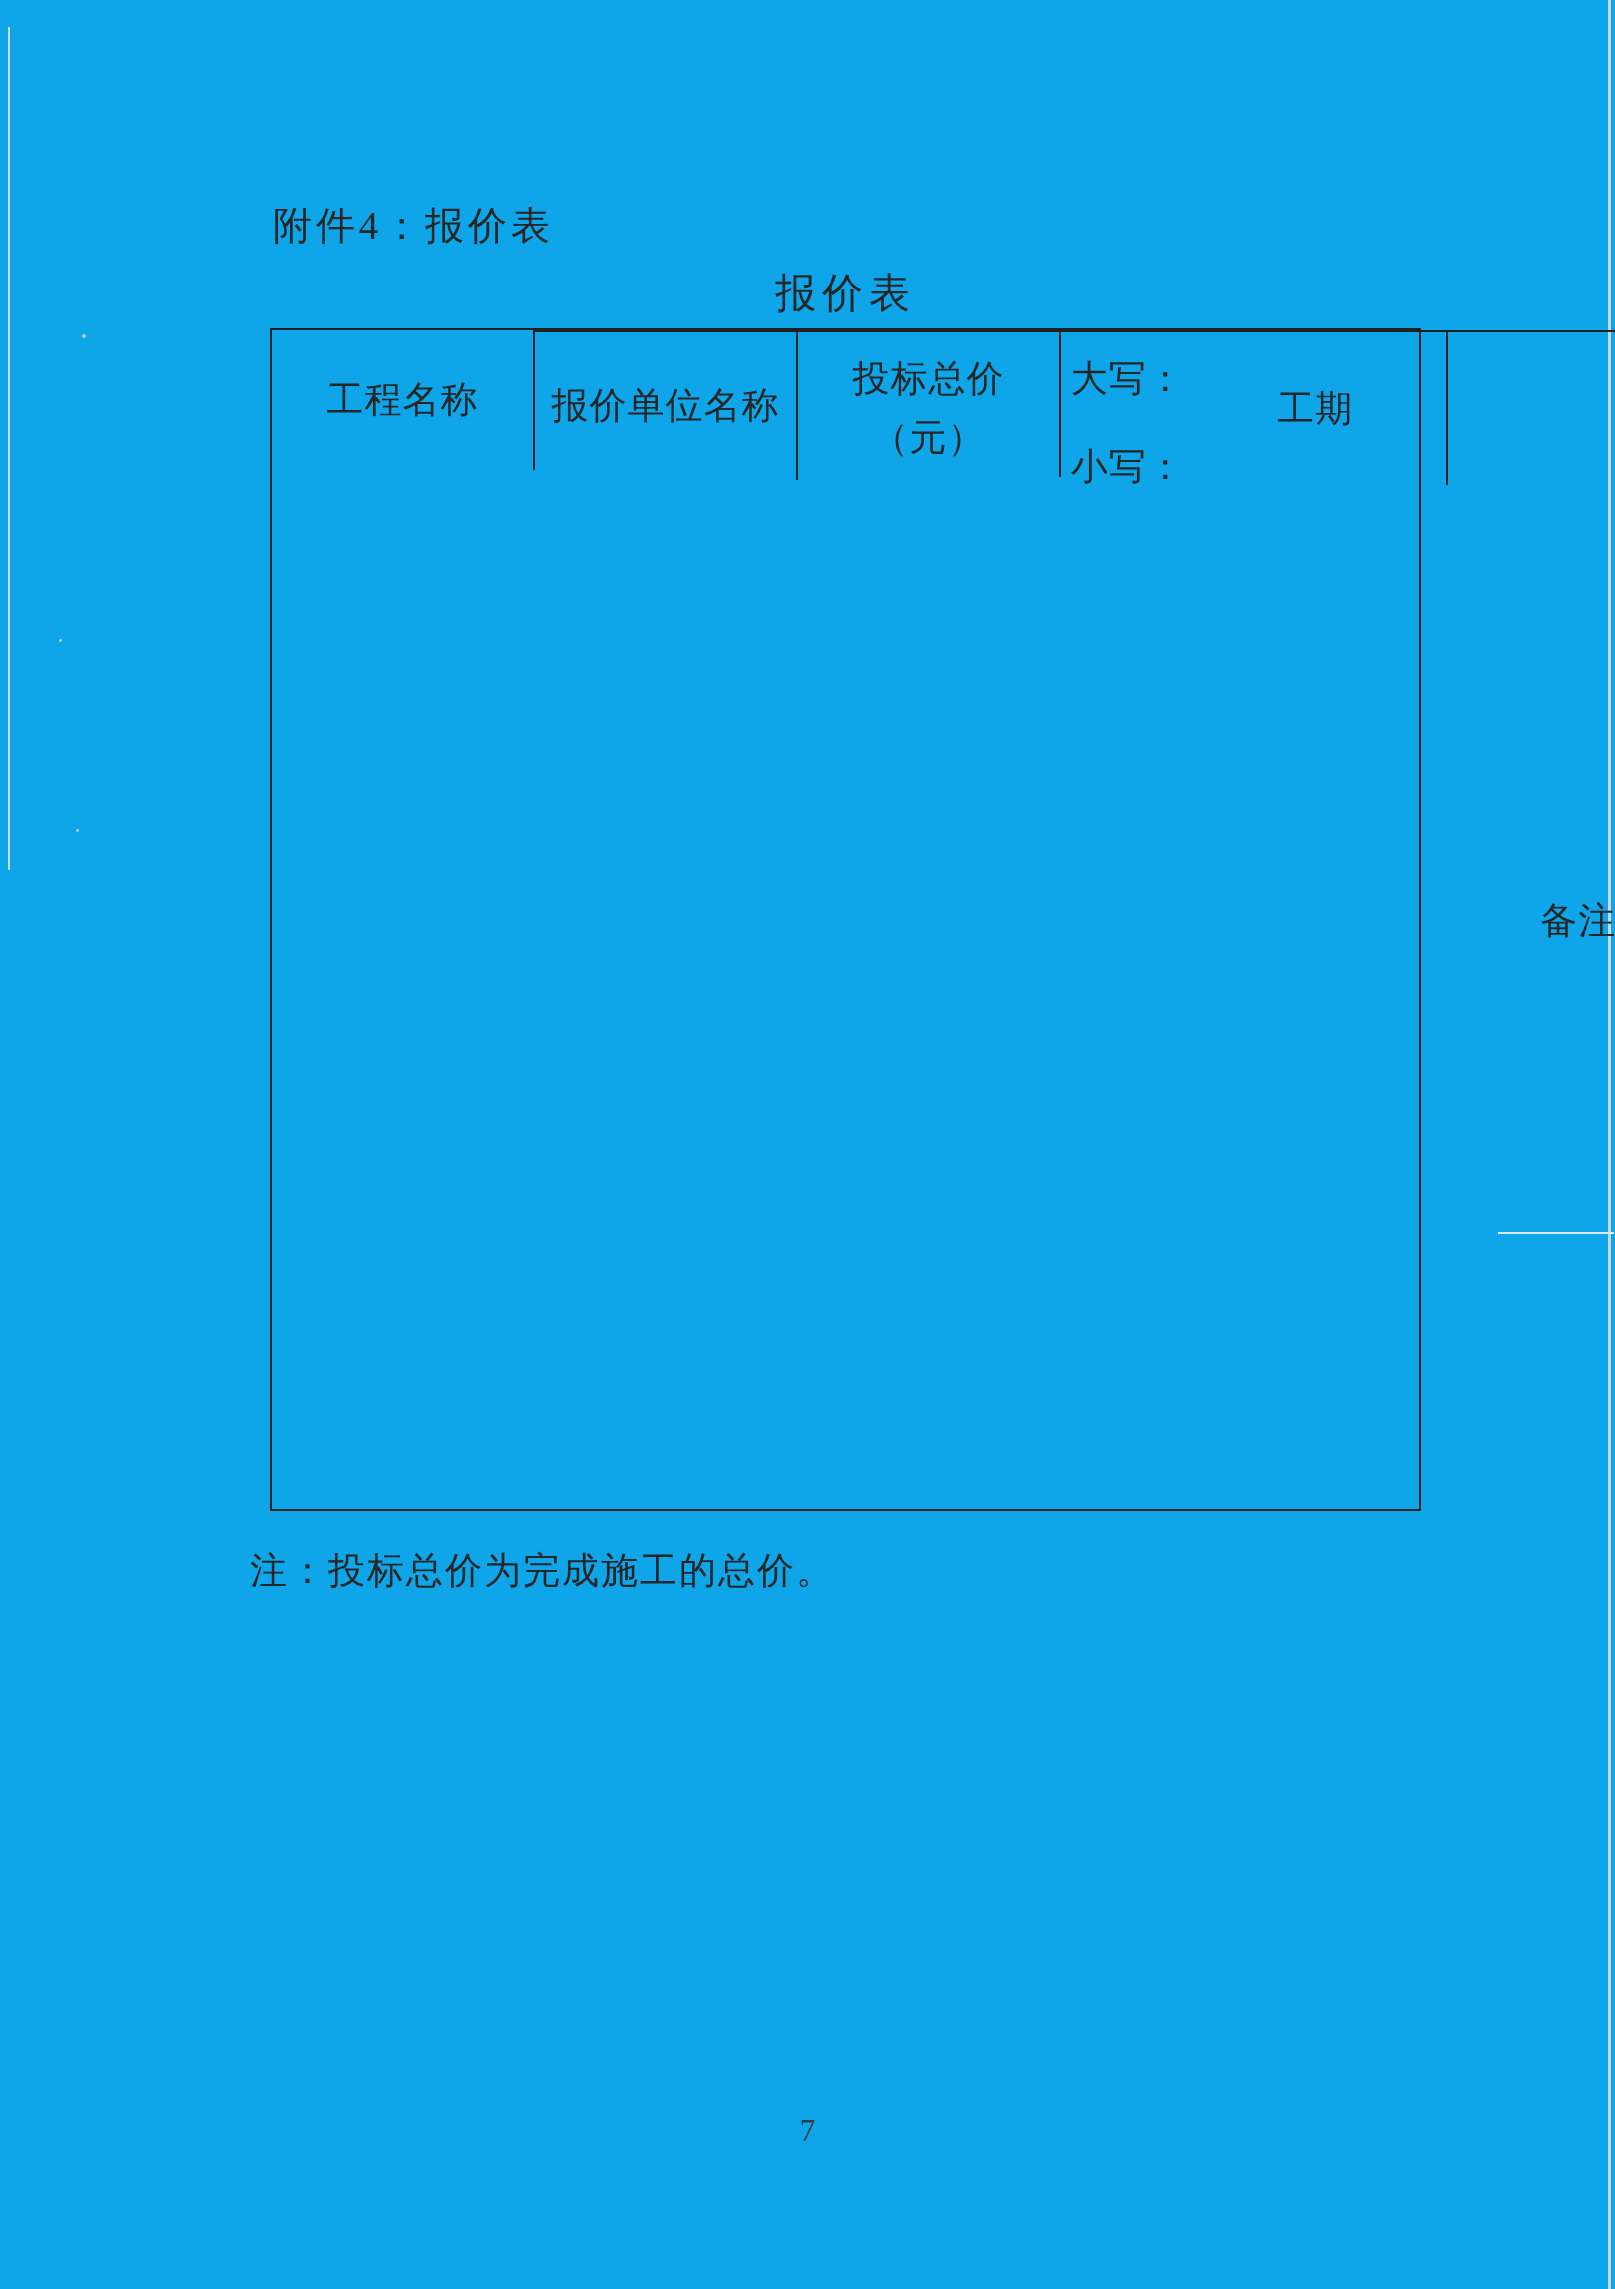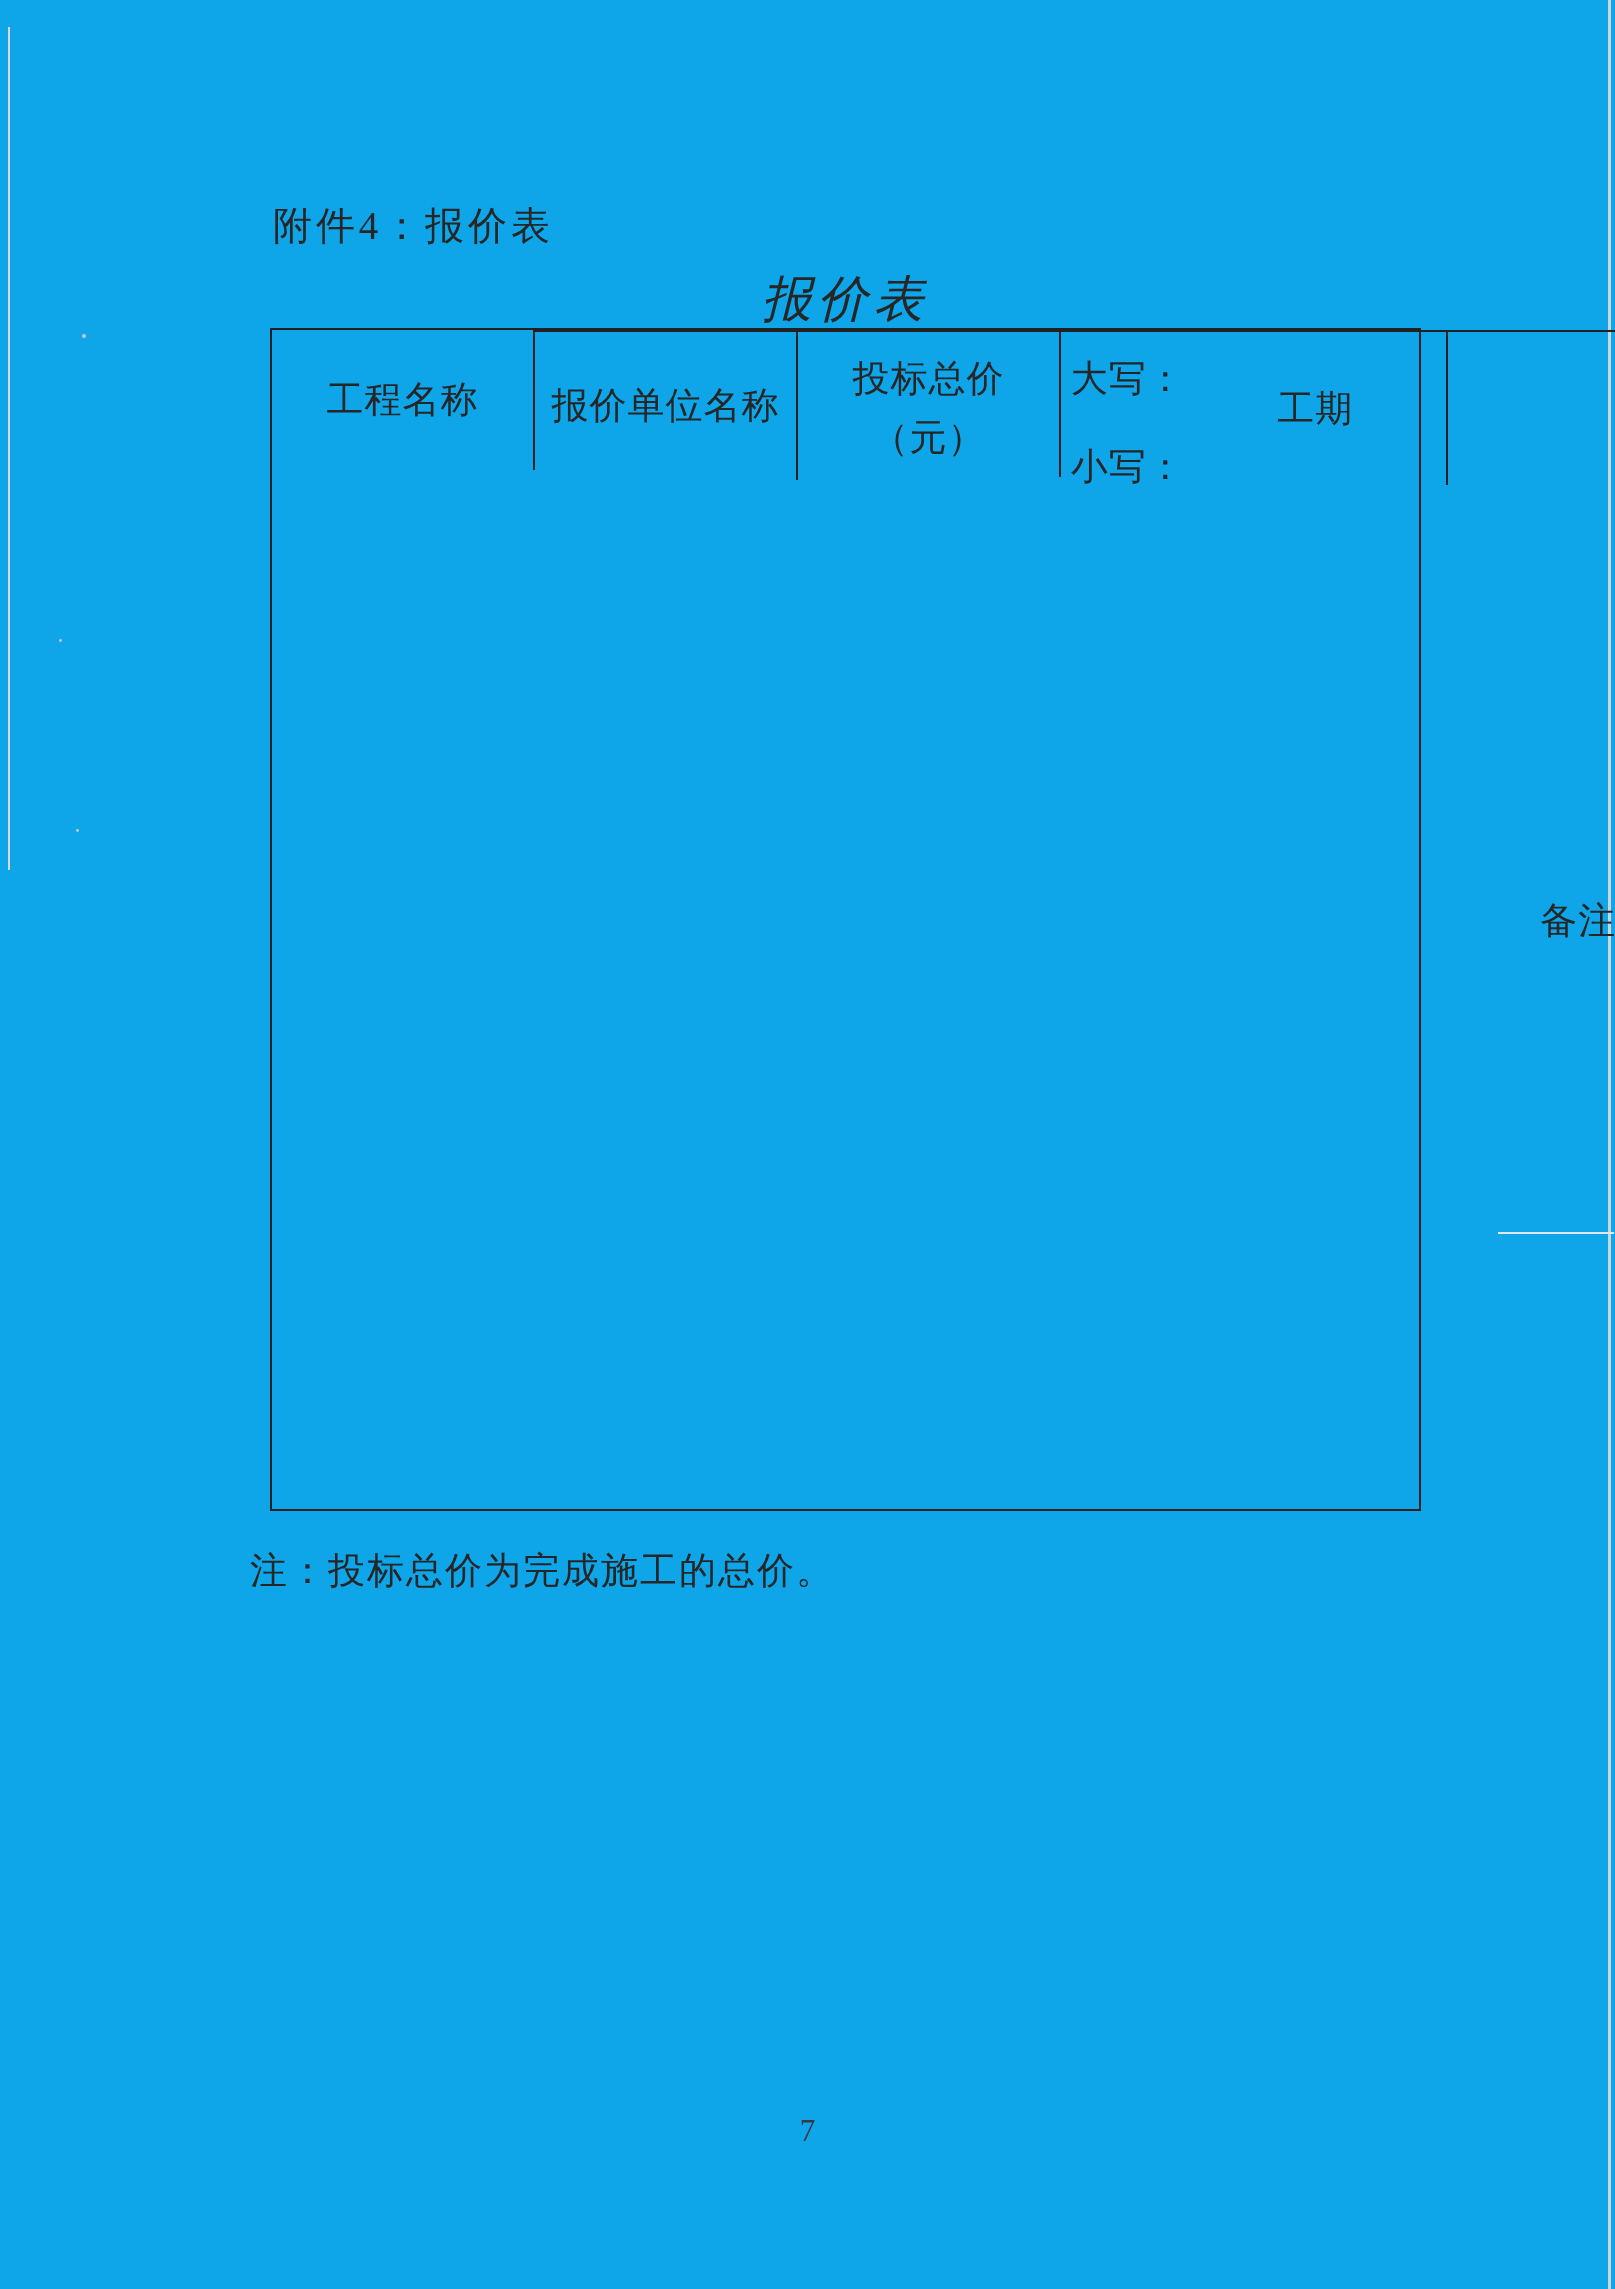--- a/index.html
+++ b/index.html
@@ -42,23 +42,22 @@
     left: 273px; top: 199px;
     font-size: 39px;
     letter-spacing: 3.9px;
     white-space: nowrap;
   }
   .table-title {
     position: absolute;
     left: 270px; top: 266px;
     width: 1151px;
     text-align: center;
-    font-size: 50px;
+    font-size: 41px;
     letter-spacing: 5.9px;
-    font-style: italic;
   }
   .quote-table {
     position: absolute;
     left: 270px; top: 328px;
     width: 1151px; height: 1183px;
     border: 2.9px solid #212121;
     display: flex;
   }
   .t-row {
     display: flex;

